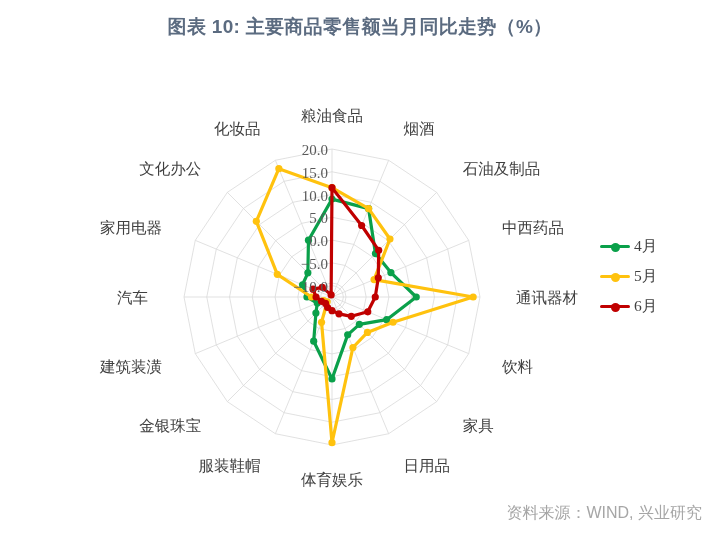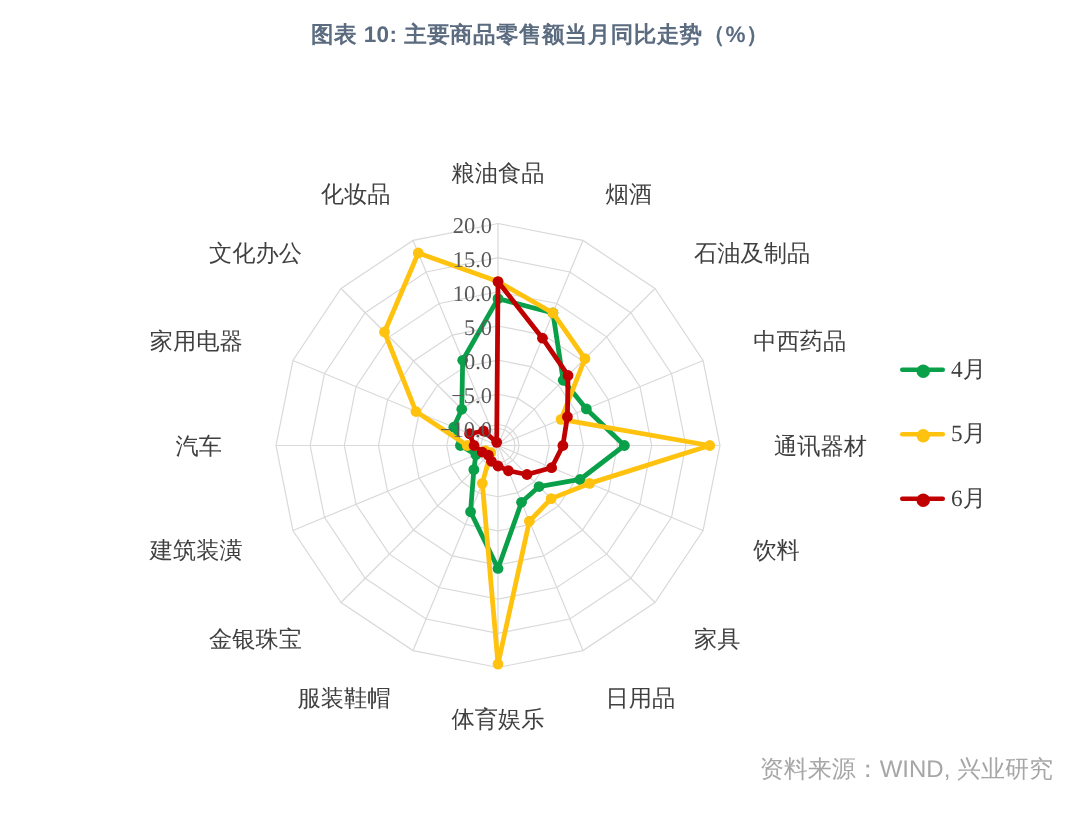--- a/index.html
+++ b/index.html
@@ -7,21 +7,21 @@
     width:720px;height:544px;
     background:#ffffff;
     font-family:"Liberation Sans","DejaVu Sans",sans-serif;
     overflow:hidden;
     position:relative;
   }
   #chart-title{
     position:absolute;
     left:0;top:14px;width:720px;
     text-align:center;
-    font-size:15px;
+    font-size:19px;
     font-weight:bold;
     color:#5b6b80;
     letter-spacing:0.3px;
     white-space:nowrap;
   }
   #plot-wrap{
     position:absolute;
     left:0;top:46px;
     width:720px;height:450px;
   }
@@ -36,21 +36,21 @@
   .axis-label{
     font-family:"Liberation Serif","DejaVu Serif",serif;
     font-size:15.5px;
     fill:#404040;
   }
   .series-line{fill:none;stroke-width:3.2;stroke-linejoin:round;stroke-linecap:round;}
   .series-dot{stroke:none;}
   #legend{
     position:absolute;
     left:600px;top:236px;
-    display:flex;flex-direction:column;gap:22px;
+    display:flex;flex-direction:column;gap:9px;
   }
   .legend-row{display:flex;align-items:center;gap:4px;}
   .legend-mark{width:30px;height:14px;position:relative;flex:0 0 auto;}
   .legend-mark i{
     position:absolute;left:0;top:5.5px;width:30px;height:3.4px;display:block;border-radius:2px;
   }
   .legend-mark b{
     position:absolute;left:10.5px;top:3px;width:9px;height:9px;border-radius:50%;display:block;
   }
   .legend-text{

